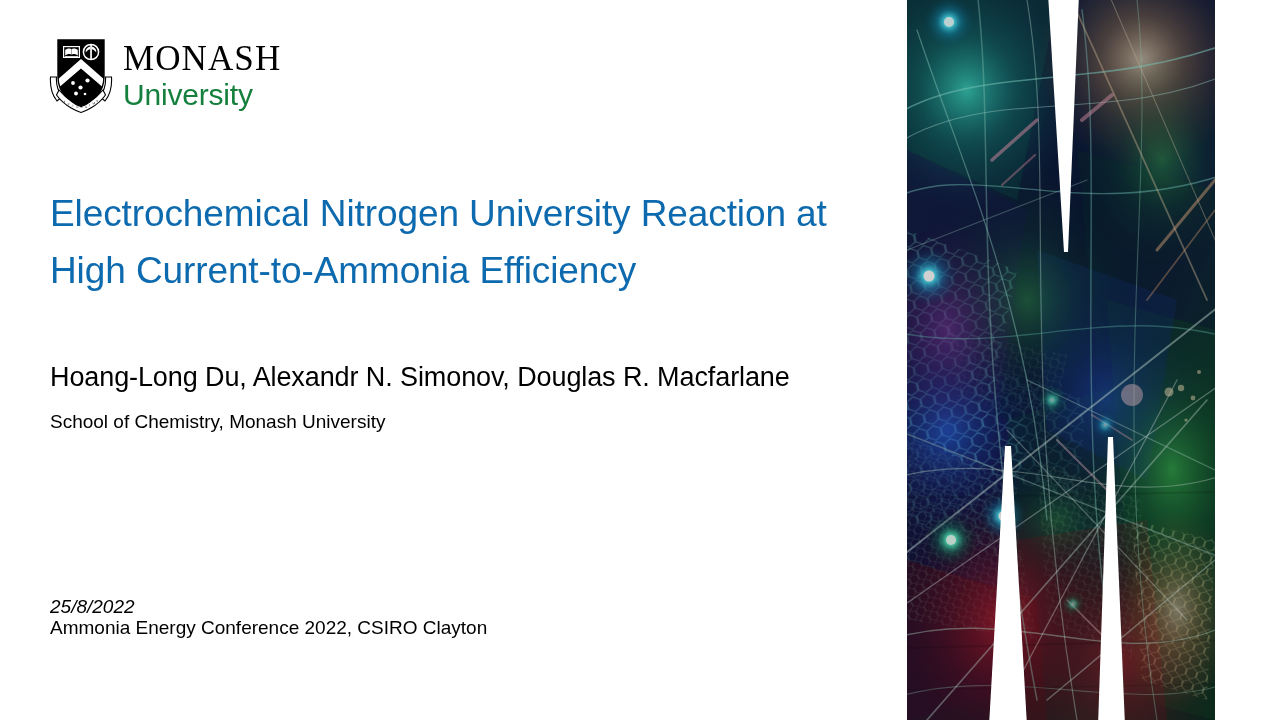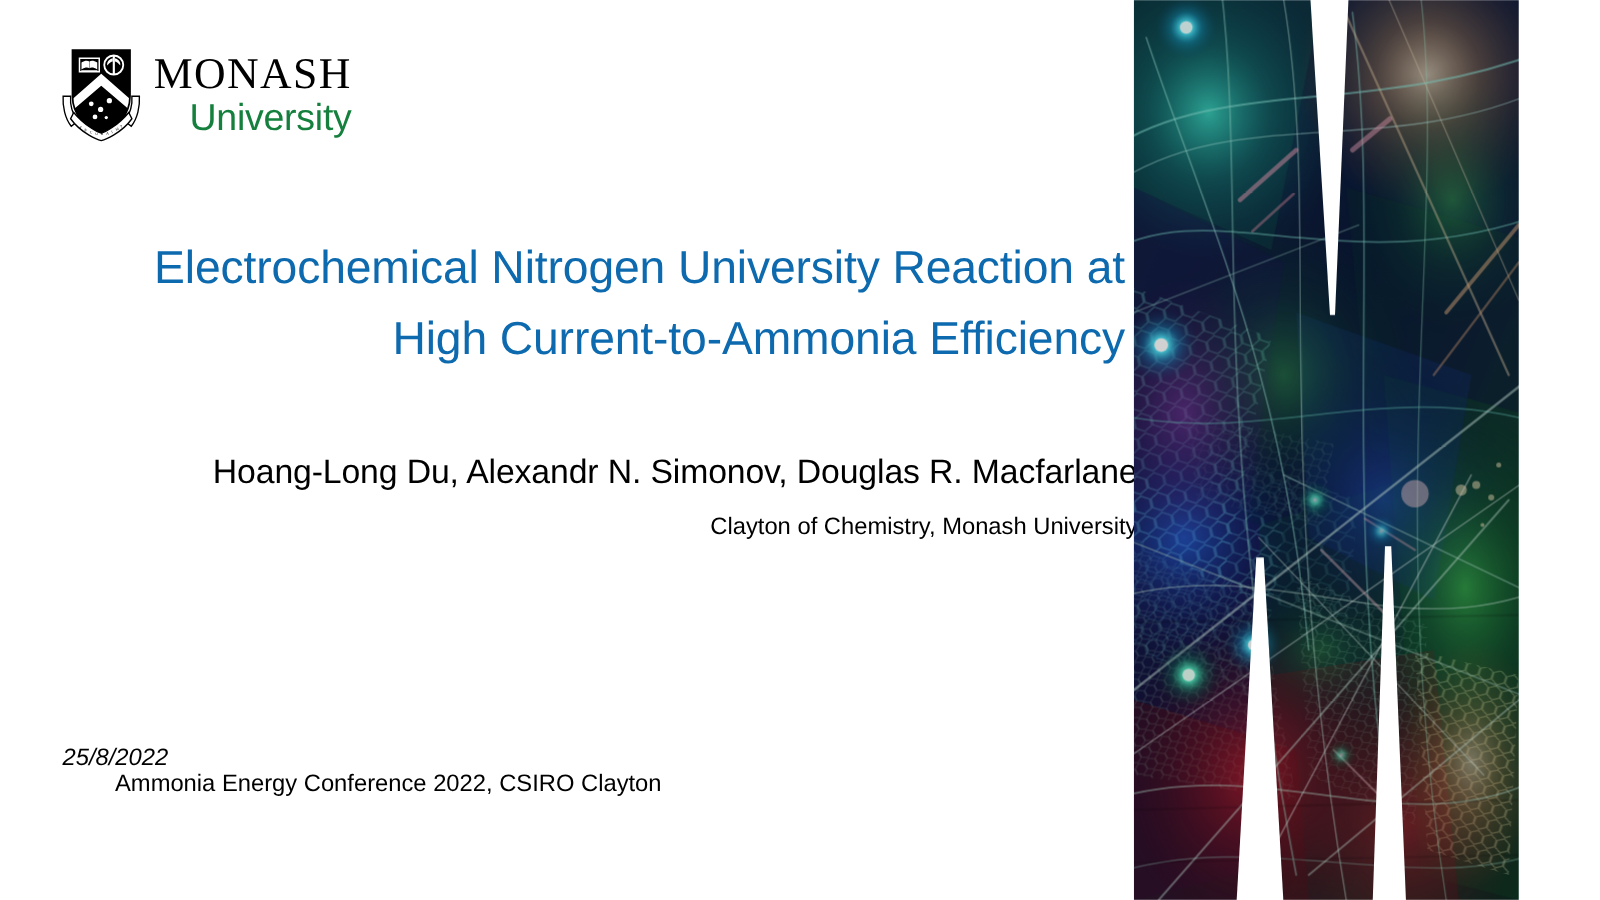--- a/index.html
+++ b/index.html
@@ -10,21 +10,20 @@
   }
   body {
     font-family: "Liberation Sans", sans-serif;
   }
   #slide {
     position: relative;
     width: 1280px;
     height: 720px;
     background: #ffffff;
     overflow: hidden;
-    text-align: right;
   }
 
   
   #logo-block {
     position: absolute;
     left: 49px;
     top: 37px;
     display: flex;
     align-items: flex-start;
     gap: 10px;
@@ -95,21 +94,20 @@
     line-height: 1.3;
     margin-top: 24px;
   }
   #event {
     position: absolute;
     left: 50px;
     top: 616px;
     color: #000000;
     font-size: 19px;
     line-height: 1.3;
-    margin-left: 42px;
   }
 
   
   #decor-panel {
     position: absolute;
     left: 907px;
     top: 0;
     width: 308px;
     height: 720px;
     overflow: hidden;
@@ -175,21 +173,21 @@
     </svg>
 
     <div id="wordmark">
       <span id="wordmark-monash">MONASH</span>
       <span id="wordmark-university">University</span>
     </div>
   </div>
 
   <div id="title">Electrochemical Nitrogen University Reaction at High Current-to-Ammonia Efficiency</div>
   <div id="authors">Hoang-Long Du, Alexandr N. Simonov, Douglas R. Macfarlane</div>
-  <div id="affiliation">Clayton of Chemistry, Monash University</div>
+  <div id="affiliation">School of Chemistry, Monash University</div>
   <div id="date">25/8/2022</div>
   <div id="event">Ammonia Energy Conference 2022, CSIRO Clayton</div>
 
   <div id="decor-panel">
     <svg id="decor-svg" viewBox="0 0 308 720" preserveAspectRatio="none">
       <defs>
 
         <linearGradient id="bgGrad" x1="0" y1="0" x2="1" y2="1">
           <stop offset="0%" stop-color="#0d2b3a"></stop>
           <stop offset="22%" stop-color="#10233f"></stop>

